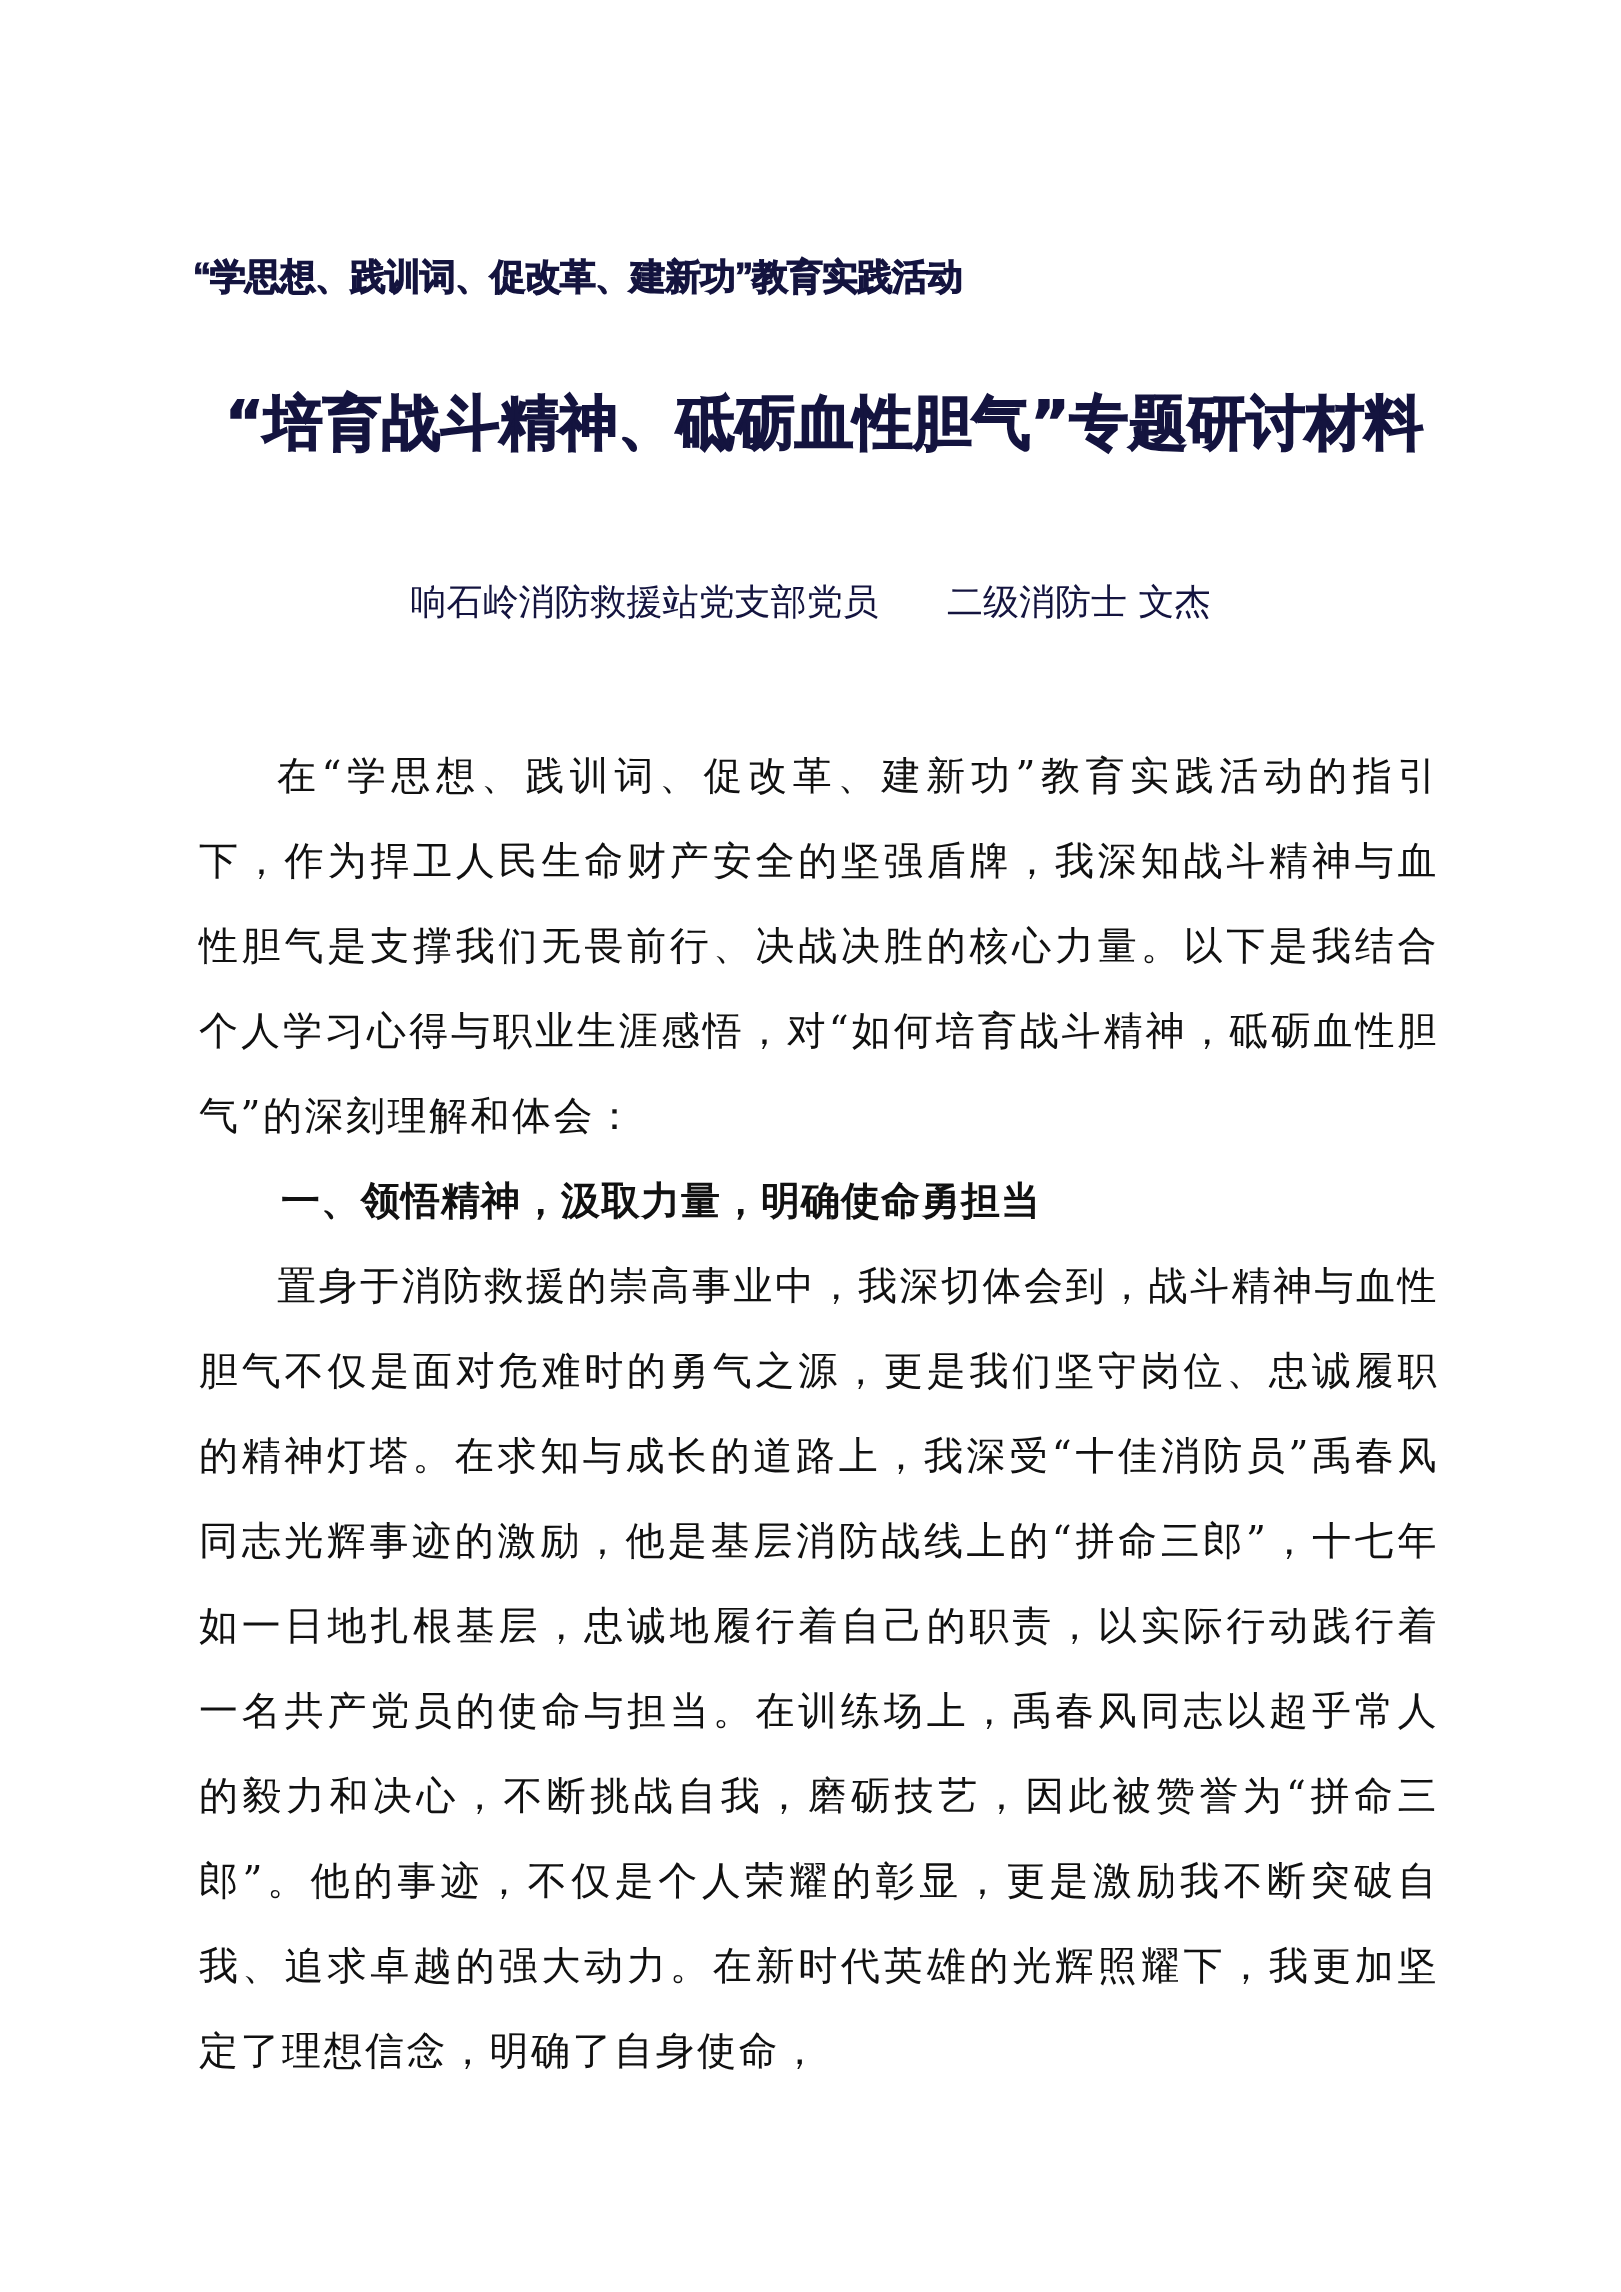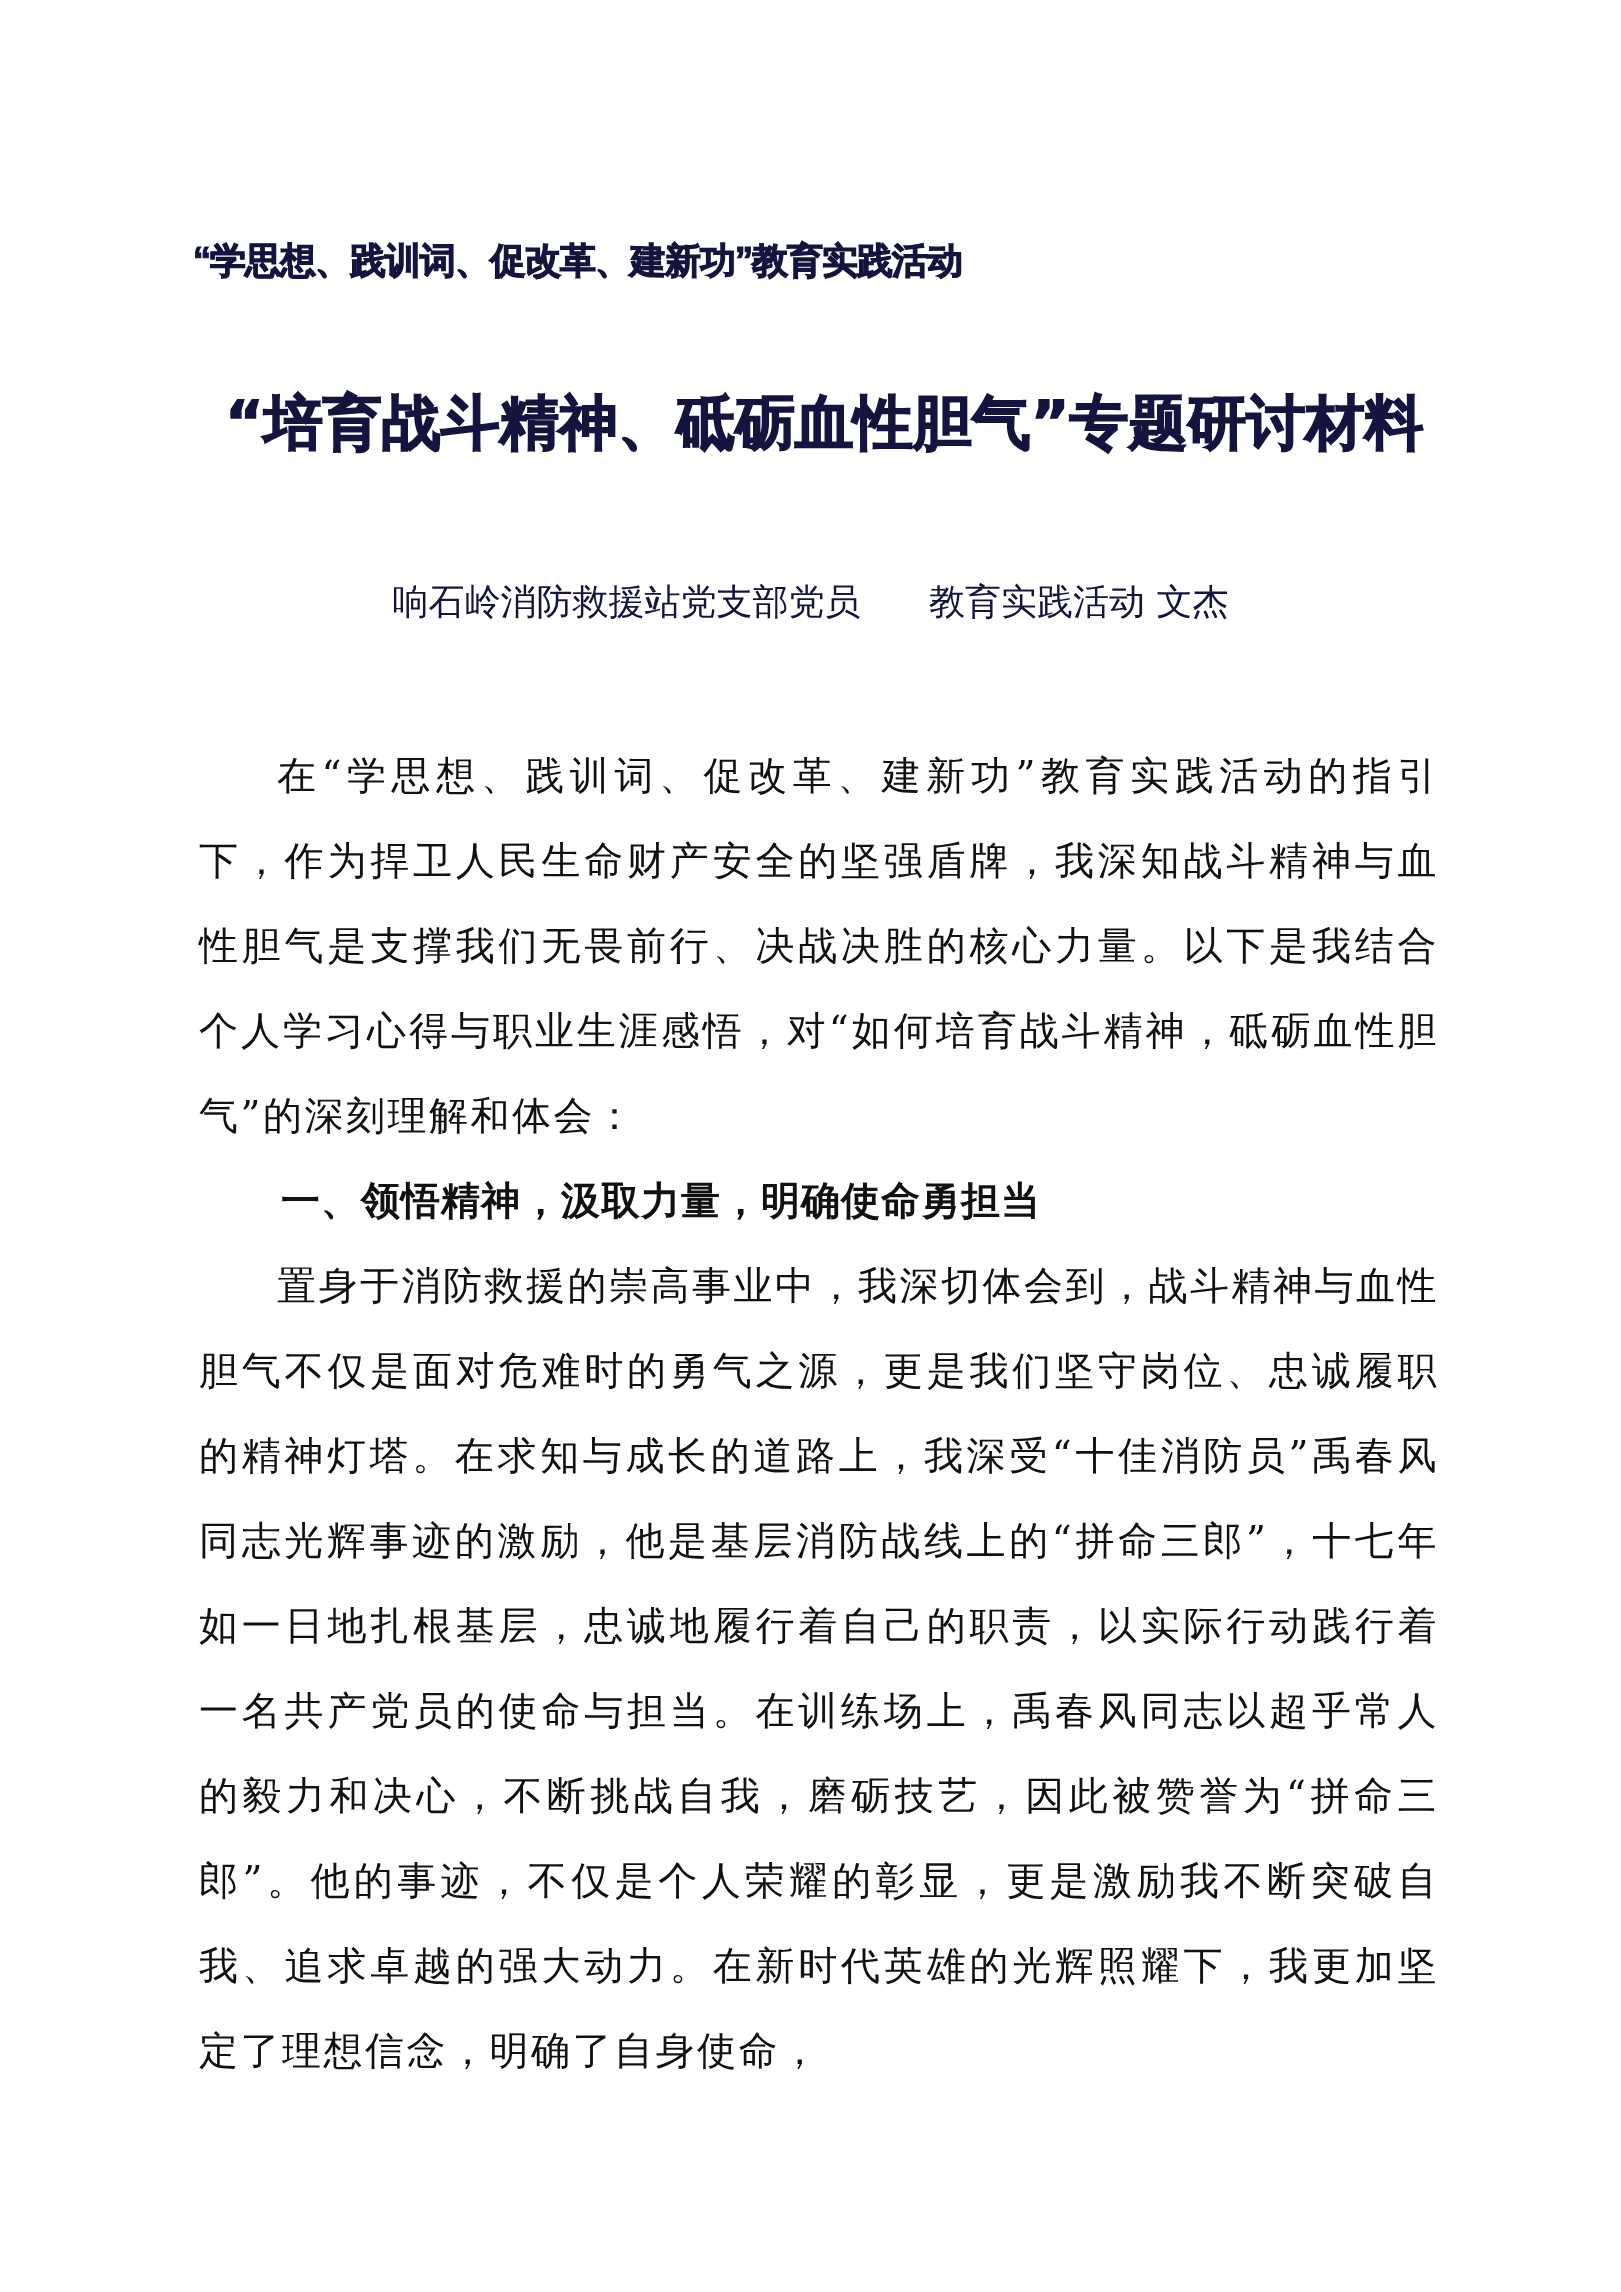--- a/index.html
+++ b/index.html
@@ -16,21 +16,21 @@
     .page {
       position: absolute;
       left: 0; top: 0;
       width: 1621px;
       height: 2293px;
       background: #ffffff;
     }
     .activity-header {
       position: absolute;
       left: 193px;
-      top: 235px;
+      top: 251px;
       font-family: "Liberation Sans", "DejaVu Sans", sans-serif;
       font-weight: 900;
       font-size: 36px;
       line-height: 51px;
       color: #14143f;
       letter-spacing: -1px;
       white-space: nowrap;
       text-align: center;
       -webkit-text-stroke: 1.2px #14143f;
     }
@@ -88,21 +88,21 @@
   </style>
 </head>
 <body>
 
 <div class="page">
 
   <div class="activity-header">“学思想、践训词、促改革、建新功”教育实践活动</div>
 
   <div class="doc-title">“培育战斗精神、砥砺血性胆气”专题研讨材料</div>
 
-  <div class="author-line">响石岭消防救援站党支部党员      教育实践活动 文杰</div>
+  <div class="author-line">响石岭消防救援站党支部党员      二级消防士 文杰</div>
 
   <div class="body-text">
     <p>在“学思想、践训词、促改革、建新功”教育实践活动的指引下，作为捍卫人民生命财产安全的坚强盾牌，我深知战斗精神与血性胆气是支撑我们无畏前行、决战决胜的核心力量。以下是我结合个人学习心得与职业生涯感悟，对“如何培育战斗精神，砥砺血性胆气”的深刻理解和体会：</p>
     <h2>一、领悟精神，汲取力量，明确使命勇担当</h2>
     <p>置身于消防救援的崇高事业中，我深切体会到，战斗精神与血性胆气不仅是面对危难时的勇气之源，更是我们坚守岗位、忠诚履职的精神灯塔。在求知与成长的道路上，我深受“十佳消防员”禹春风同志光辉事迹的激励，他是基层消防战线上的“拼命三郎”，十七年如一日地扎根基层，忠诚地履行着自己的职责，以实际行动践行着一名共产党员的使命与担当。在训练场上，禹春风同志以超乎常人的毅力和决心，不断挑战自我，磨砺技艺，因此被赞誉为“拼命三郎”。他的事迹，不仅是个人荣耀的彰显，更是激励我不断突破自我、追求卓越的强大动力。在新时代英雄的光辉照耀下，我更加坚定了理想信念，明确了自身使命，</p>
   </div>
 
 </div>
 
 

